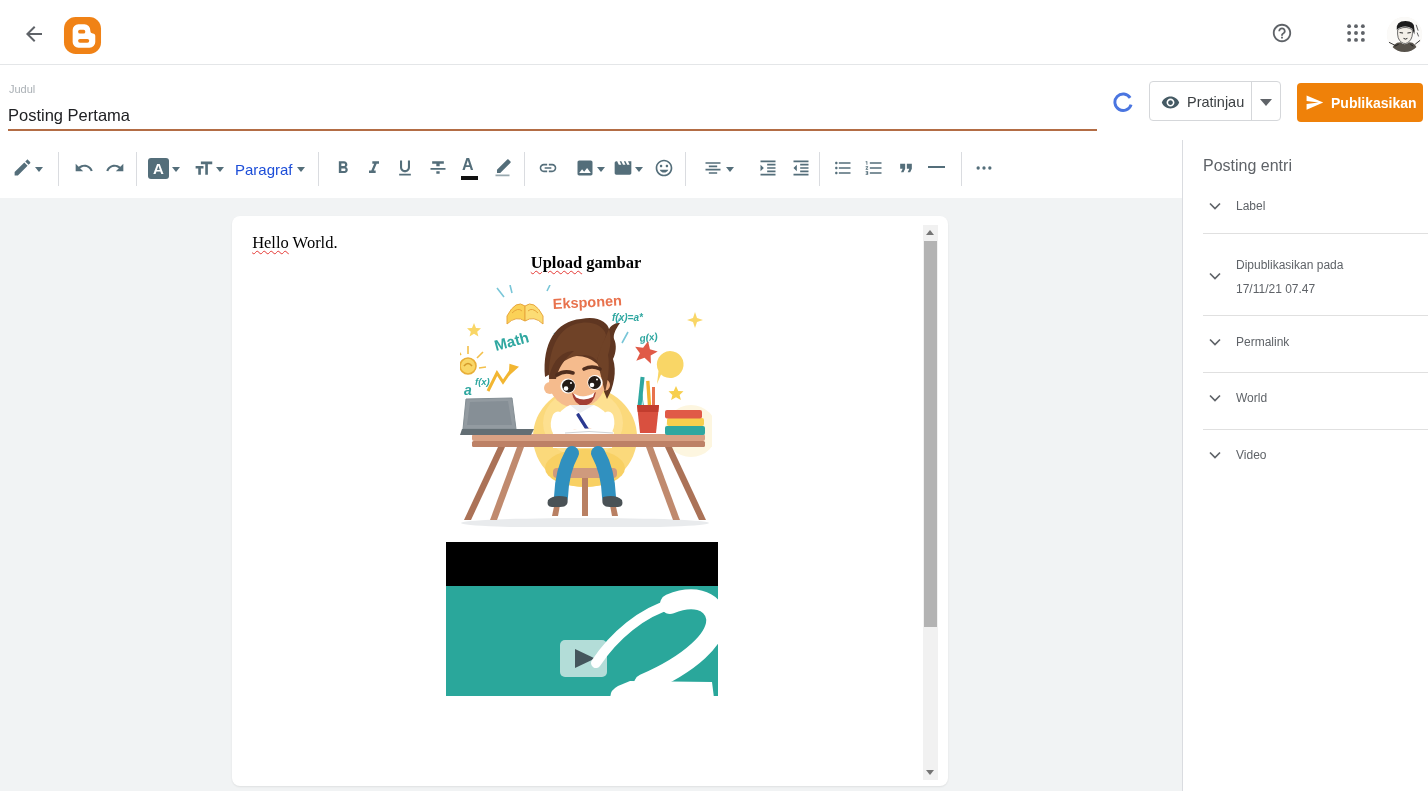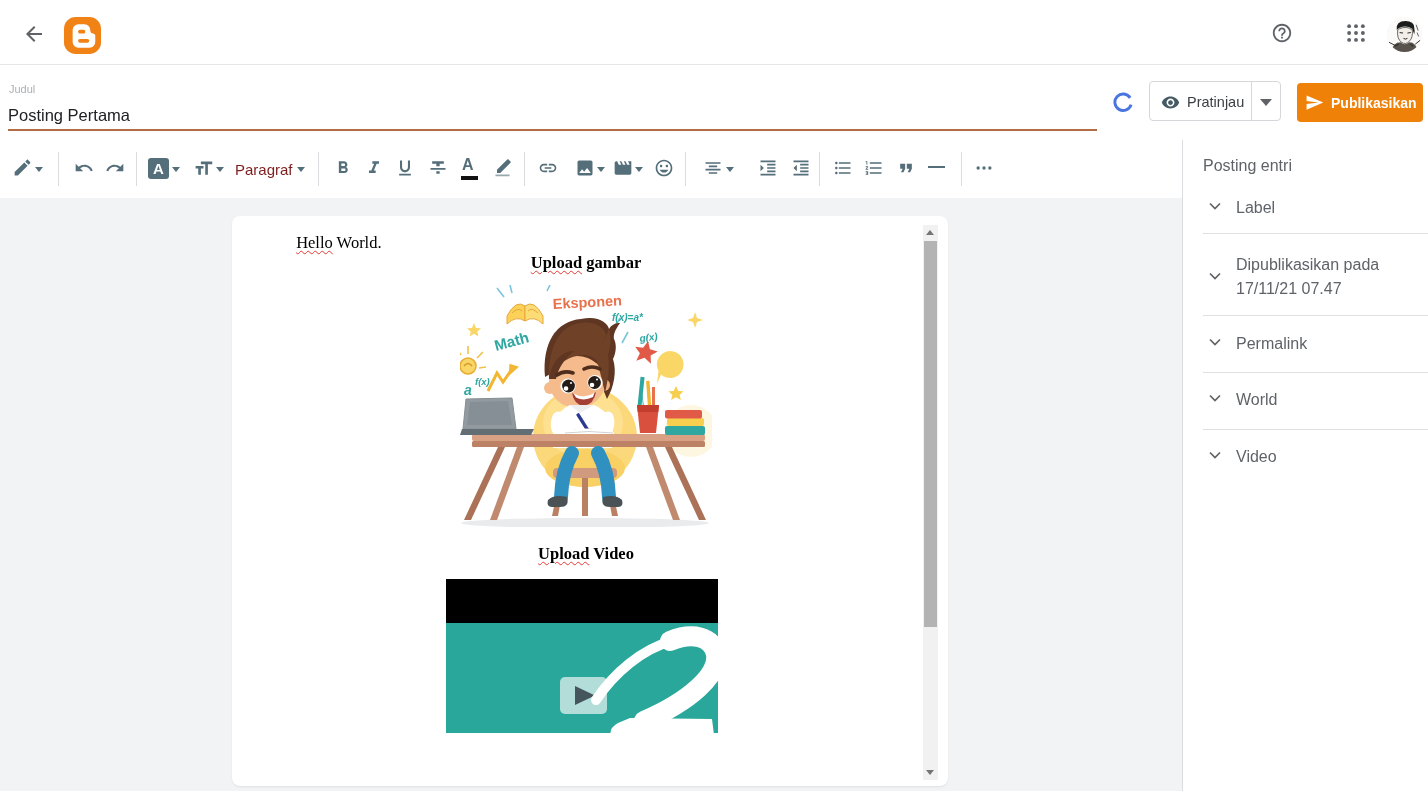--- a/index.html
+++ b/index.html
@@ -27,29 +27,29 @@
 #previewbtn .tri { position:absolute; left:110px; top:17px; width:0; height:0; border-left:6px solid transparent; border-right:6px solid transparent; border-top:7px solid #5f6368; }
 #pubbtn { position:absolute; left:1297px; top:17px; width:126px; height:39px; border-radius:4px; background:#ef8109; }
 #pubbtn .txt { position:absolute; left:34px; top:12px; font-size:14px; font-weight:bold; color:#fff; }
 #pubbtn .send { position:absolute; left:8px; top:10px; }
 
 
 #sidebar { position:absolute; left:1182px; top:140px; width:246px; height:651px; background:#fff; border-left:1px solid #dadce0; }
 #sidebar .head { position:absolute; left:20px; top:158px; font-size:16px; color:#5f6368; }
 .sect { position:absolute; left:0; width:246px; }
 .sect .chev { position:absolute; left:26px; top:4px; }
-.sect .lbl { position:absolute; left:53px; font-size:16px; color:#5f6368; top:1px; }
+.sect .lbl { position:absolute; left:53px; font-size:12px; color:#5f6368; top:1px; }
 .sdiv { position:absolute; left:20px; width:226px; height:1px; background:#e0e0e0; }
 
 
 #toolbar { position:absolute; left:0; top:140px; width:1182px; height:58px; background:#fff; }
 #toolbar svg, #toolbar .titem { position:absolute; }
 .tdiv { position:absolute; top:12px; width:1px; height:34px; background:#dadce0; }
 .darr { position:absolute; width:0; height:0; border-left:4px solid transparent; border-right:4px solid transparent; border-top:5px solid #546e7a; top:27px; }
-#paragraf { position:absolute; left:235px; top:21px; font-size:15px; color:#7f1d1d; }
+#paragraf { position:absolute; left:235px; top:21px; font-size:15px; color:#1d4ed8; }
 
 
 #editor { position:absolute; left:0; top:198px; width:1182px; height:593px; background:#f1f3f4; }
 #card { position:absolute; left:232px; top:18px; width:716px; height:570px; background:#fff; border-radius:8px; box-shadow:0 1px 2px rgba(0,0,0,0.08); }
 #cardcontent { position:absolute; left:16px; top:10px; width:676px; height:560px; font-family:"Liberation Serif",serif; font-size:16.5px; color:#000; overflow:hidden; }
 #cardcontent p { margin:0 0 0 0; }
 .sq { text-decoration:underline; text-decoration-style:wavy; text-decoration-color:#e53935; text-decoration-thickness:1px; text-underline-offset:2px; }
 #scrollbar { position:absolute; left:691px; top:9px; width:15px; height:555px; background:#f1f1f1; }
 #scrollbar .thumb { position:absolute; left:1px; top:16px; width:13px; height:386px; background:#b3b3b3; }
 #scrollbar .uparr { position:absolute; left:3px; top:5px; width:0; height:0; border-left:4.5px solid transparent; border-right:4.5px solid transparent; border-bottom:5px solid #757575; }
@@ -239,21 +239,21 @@
         <circle cx="5" cy="12" r="2"></circle>
         <circle cx="12" cy="12" r="2"></circle>
         <circle cx="19" cy="12" r="2"></circle>
       </g>
     </svg>
 </div>
 
 <div id="editor">
   <div id="card">
     <div id="cardcontent">
-      <p style="margin-top:7px;margin-left:44px;">&nbsp;<span class="sq">Hello</span> World.</p>
+      <p style="margin-top:7px;">&nbsp;<span class="sq">Hello</span> World.</p>
       <p style="text-align:center;font-weight:bold;"><span class="sq">Upload</span> gambar</p>
       <div id="illus" style="margin:12px auto 0;width:252px;height:242px;">
       <svg width="252" height="242" viewBox="0 0 252 242" font-family="Liberation Sans,sans-serif">
 
         <ellipse cx="125" cy="238" rx="124" ry="5" fill="#e9ebed"></ellipse>
 
         <circle cx="231" cy="146" r="26" fill="#fdf6e0"></circle>
 
         <ellipse cx="125" cy="152" rx="52" ry="50" fill="#fbd97b"></ellipse>
             <ellipse cx="123" cy="138" rx="40" ry="34" fill="#fde29a" opacity="0.7"></ellipse>
@@ -365,21 +365,20 @@
         <rect x="187" y="96" width="3.4" height="26" fill="#f2b632" transform="rotate(-4 188 109)"></rect>
         <rect x="192" y="102" width="3" height="20" fill="#e8724d"></rect>
         <path d="M177 120 L199 120 L196 148 L180 148 Z" fill="#d9503f"></path>
         <path d="M177 120 L199 120 L198.3 127 L177.7 127 Z" fill="#c23d2e"></path>
 
         <rect x="205" y="141" width="40" height="9" rx="2" fill="#2fa7a0"></rect>
         <rect x="207" y="133" width="37" height="8" rx="2" fill="#f7cf4e"></rect>
         <rect x="205" y="125" width="37" height="8.5" rx="2" fill="#e05a47"></rect>
       </svg>
       </div>
-      <p style="margin-top:17px;text-align:center;font-weight:bold;"><span class="sq">Upload</span> Video</p>
       <div id="video" style="margin:15px auto 0 198px;width:272px;height:154px;position:relative;overflow:hidden;">
         <svg width="272" height="154" viewBox="0 0 272 154">
           <rect x="0" y="0" width="272" height="44" fill="#000"></rect>
           <rect x="0" y="44" width="272" height="110" fill="#2aa79b"></rect>
           <rect x="114" y="98" width="47" height="37" rx="5" fill="#e9f2f0" opacity="0.72"></rect>
           <path d="M129 107 L149 116.5 L129 126 Z" fill="#37474f" opacity="0.9"></path>
           <g>
             <path d="M150 121 C168 94 196 70 226 62" stroke="#fff" stroke-width="10" fill="none" stroke-linecap="round"></path>
             <path d="M224 62 C246 53 266 57 270 75 C273 96 244 122 198 142" stroke="#fff" stroke-width="20" fill="none" stroke-linecap="round"></path>
             <path d="M184 139 L266 140 L269 164 L170 164 Q158 152 172 144 Z" fill="#fff"></path>

